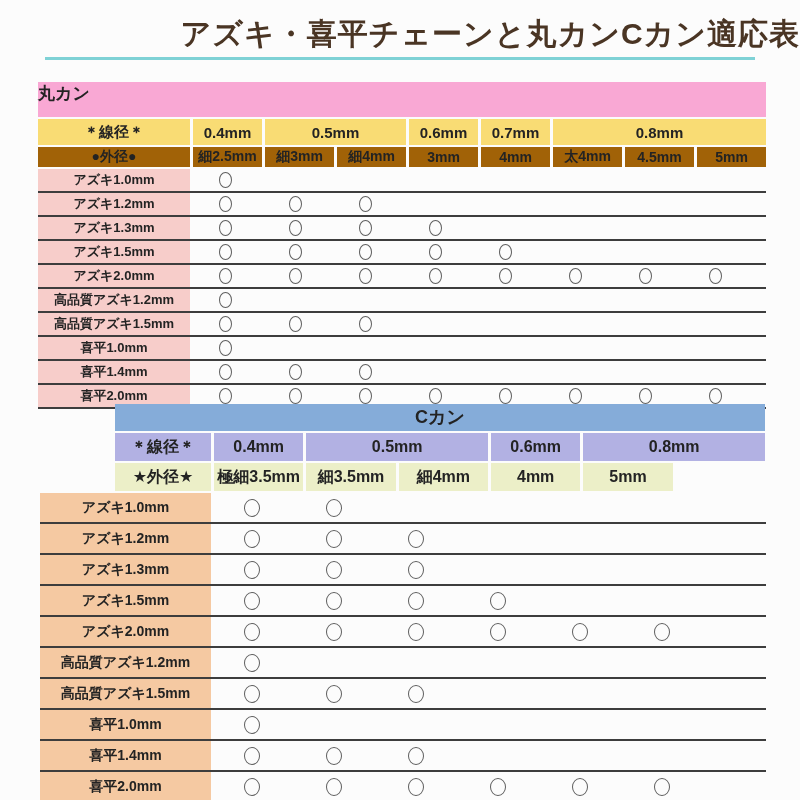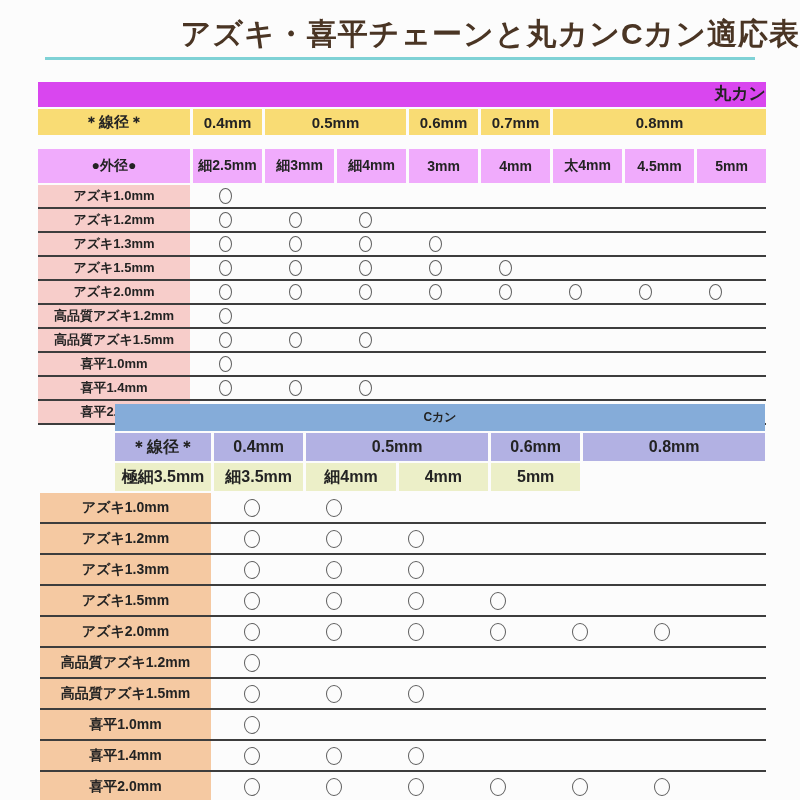--- a/index.html
+++ b/index.html
@@ -8,35 +8,35 @@
     background:#fcfcfc;
     font-family:"Liberation Sans","DejaVu Sans",sans-serif;
     font-weight:bold;color:#232323;
   }
   
   .title-block{position:absolute;top:12px;left:0;width:800px;text-align:right;}
   .title{font-size:30px;line-height:44px;color:#4a3524;letter-spacing:1px;}
   .title-underline{width:710px;height:3px;background:#7fd2d6;margin:1px auto 0;}
   
   .t1{position:absolute;left:38px;top:82px;width:728px;}
-  .t1-head{height:25px;line-height:23px;text-align:right;font-size:17px;background:#d946ef;}
+  .t1-head{height:35px;line-height:23px;text-align:left;font-size:17px;background:#f9a8d4;}
   .hdr-grid-t1{display:grid;grid-template-columns:152px repeat(8,72px);margin-top:2px;}
   .hdr-grid-t1 > .cell{box-sizing:border-box;display:flex;align-items:center;justify-content:center;}
   .hdr-grid-t1 > .cell:not(:first-child){border-left:3px solid #fcfcfc;}
   .t1-wire > .cell{background:#f9dc74;height:26px;font-size:15px;}
-  .t1-outer > .cell{background:#f0abfc;height:34px;font-size:14px;margin-top:12px;}
+  .t1-outer > .cell{background:#a16207;height:20px;font-size:14px;}
   .t1-body{margin-top:2px;}
   .t1-row{display:flex;height:24px;box-sizing:border-box;border-bottom:2px solid #3d3d3d;align-items:stretch;}
   .t1-row .rlabel{width:152px;background:#f7cdca;display:flex;align-items:center;justify-content:center;font-size:13px;white-space:nowrap;}
   .t1-row .slot{width:70px;display:flex;align-items:center;justify-content:center;}
   .circle1{width:11px;height:14px;border:1.5px solid #5e5e5e;border-radius:50%;background:transparent;}
   
   .t2{position:absolute;left:40px;top:404px;width:726px;}
   .t2-headwrap{margin-left:75px;width:650px;}
-  .t2-head{height:27px;line-height:27px;text-align:center;font-size:12px;background:#85acd9;}
+  .t2-head{height:27px;line-height:27px;text-align:center;font-size:18px;background:#85acd9;}
   .hdr-grid-t2{display:grid;grid-template-columns:96px repeat(6,1fr);margin-top:2px;}
   .hdr-grid-t2 > .cell{box-sizing:border-box;display:flex;align-items:center;justify-content:center;}
   .hdr-grid-t2 > .cell:not(:first-child){border-left:3px solid #fcfcfc;}
   .t2-wire > .cell{background:#b2b1e3;height:28px;font-size:16px;}
   .t2-outer > .cell{background:#ecefc8;height:28px;font-size:16px;}
   .t2-body{margin-top:2px;}
   .t2-row{display:flex;height:31px;box-sizing:border-box;border-bottom:2px solid #3d3d3d;align-items:stretch;}
   .t2-row .rlabel{width:171px;background:#f5c9a2;display:flex;align-items:center;justify-content:center;font-size:14px;white-space:nowrap;}
   .t2-row .slot{width:82px;display:flex;align-items:center;justify-content:center;}
   .circle2{width:14px;height:16px;border:1.6px solid #5e5e5e;border-radius:50%;background:transparent;}
@@ -262,20 +262,21 @@
   <div class="t2-headwrap">
     <div class="t2-head">Cカン</div>
     <div class="t2-wire hdr-grid-t2" id="t2-wire">
         <div class="cell hdr-label">＊線径＊</div>
         <div class="cell">0.4mm</div>
         <div class="cell" style="grid-column: span 2;">0.5mm</div>
         <div class="cell">0.6mm</div>
         <div class="cell" style="grid-column: span 2;">0.8mm</div>
       </div>
     <div class="t2-outer hdr-grid-t2" id="t2-outer">
+        <div class="cell hdr-label">★外径★</div>
         <div class="cell">極細3.5mm</div>
         <div class="cell">細3.5mm</div>
         <div class="cell">細4mm</div>
         <div class="cell">4mm</div>
         <div class="cell">5mm</div>
       </div>
   </div>
   <div class="t2-body" id="t2-body">
       <div class="t2-row">
         <div class="rlabel">アズキ1.0mm</div>

